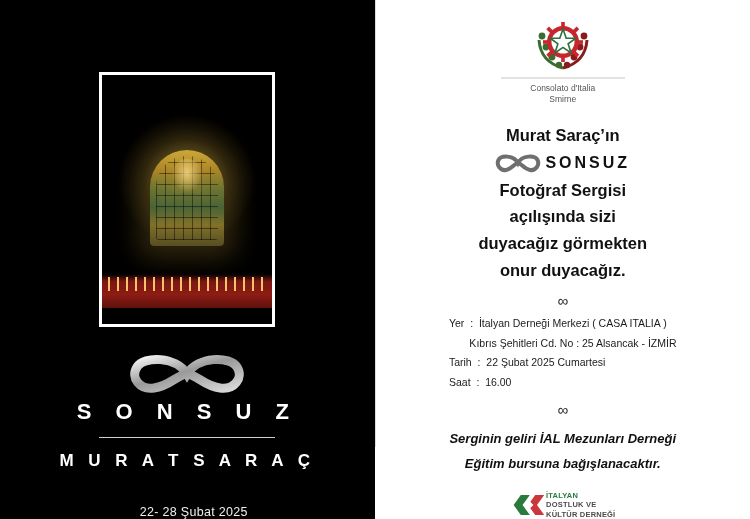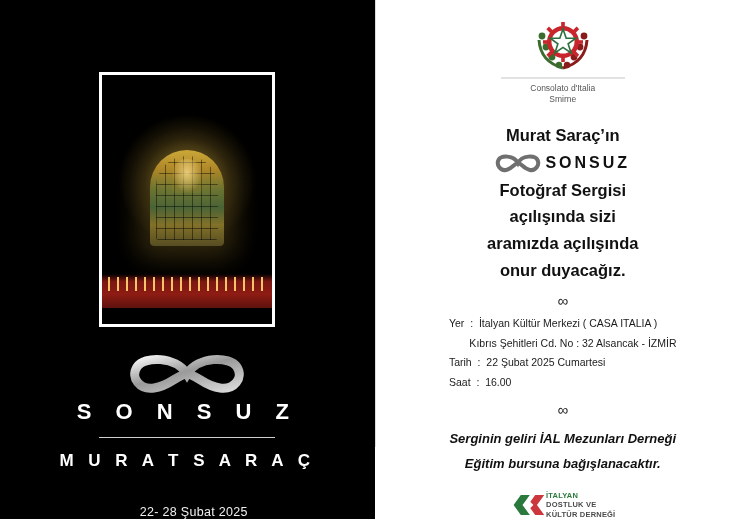--- a/index.html
+++ b/index.html
@@ -314,29 +314,29 @@
     <div class="headline">
       <div>Murat Saraç’ın</div>
       <div class="logo-line">
         <svg width="46" height="22" viewBox="0 0 46 22">
           <path d="M23 11 C19 3 6 3 3.5 8 C1 13 5.5 19 11 18 C17 17 20 11 23 11 C26 11 29 17 35 18 C40.5 19 45 13 42.5 8 C40 3 27 3 23 11 Z" fill="none" stroke="#6f6f6f" stroke-width="4" stroke-linecap="round"></path>
         </svg>
         <span class="word">SONSUZ</span>
       </div>
       <div>Fotoğraf Sergisi</div>
       <div>açılışında sizi</div>
-      <div>aramızda açılışında</div>
+      <div>duyacağız görmekten</div>
       <div>onur duyacağız.</div>
     </div>
 
     <div class="sep-inf">∞</div>
 
     <div class="details">
-      <div class="row">Yer  :  İtalyan Kültür Merkezi ( CASA ITALIA )</div>
-      <div class="row">       Kıbrıs Şehitleri Cd. No : 32 Alsancak - İZMİR</div>
+      <div class="row">Yer  :  İtalyan Derneği Merkezi ( CASA ITALIA )</div>
+      <div class="row">       Kıbrıs Şehitleri Cd. No : 25 Alsancak - İZMİR</div>
       <div class="row">Tarih  :  22 Şubat 2025 Cumartesi</div>
       <div class="row">Saat  :  16.00</div>
     </div>
 
     <div class="sep-inf">∞</div>
 
     <div class="donation">
       <div>Serginin geliri İAL Mezunları Derneği</div>
       <div>Eğitim bursuna bağışlanacaktır.</div>
     </div>

